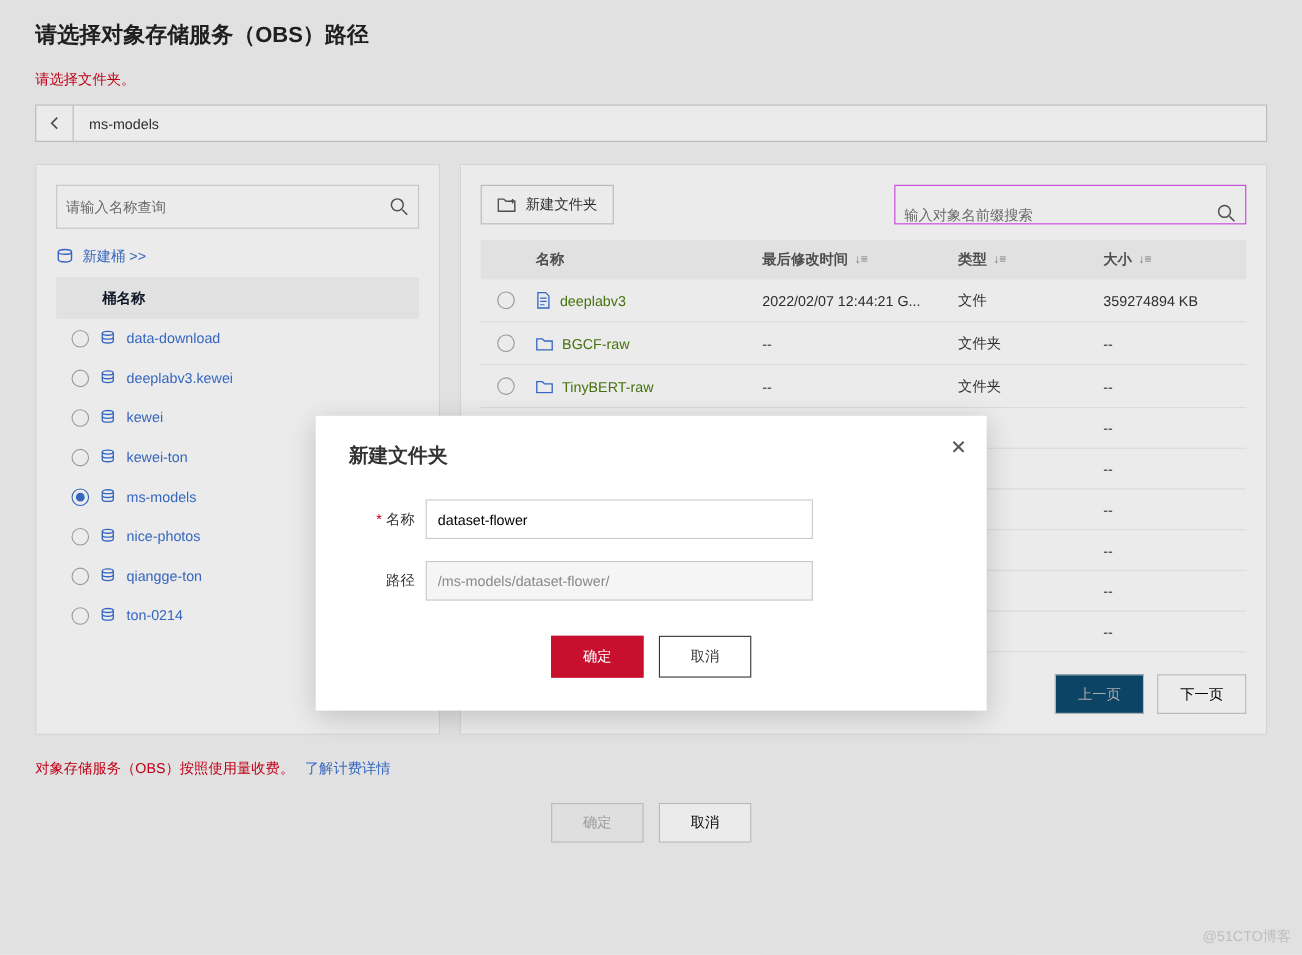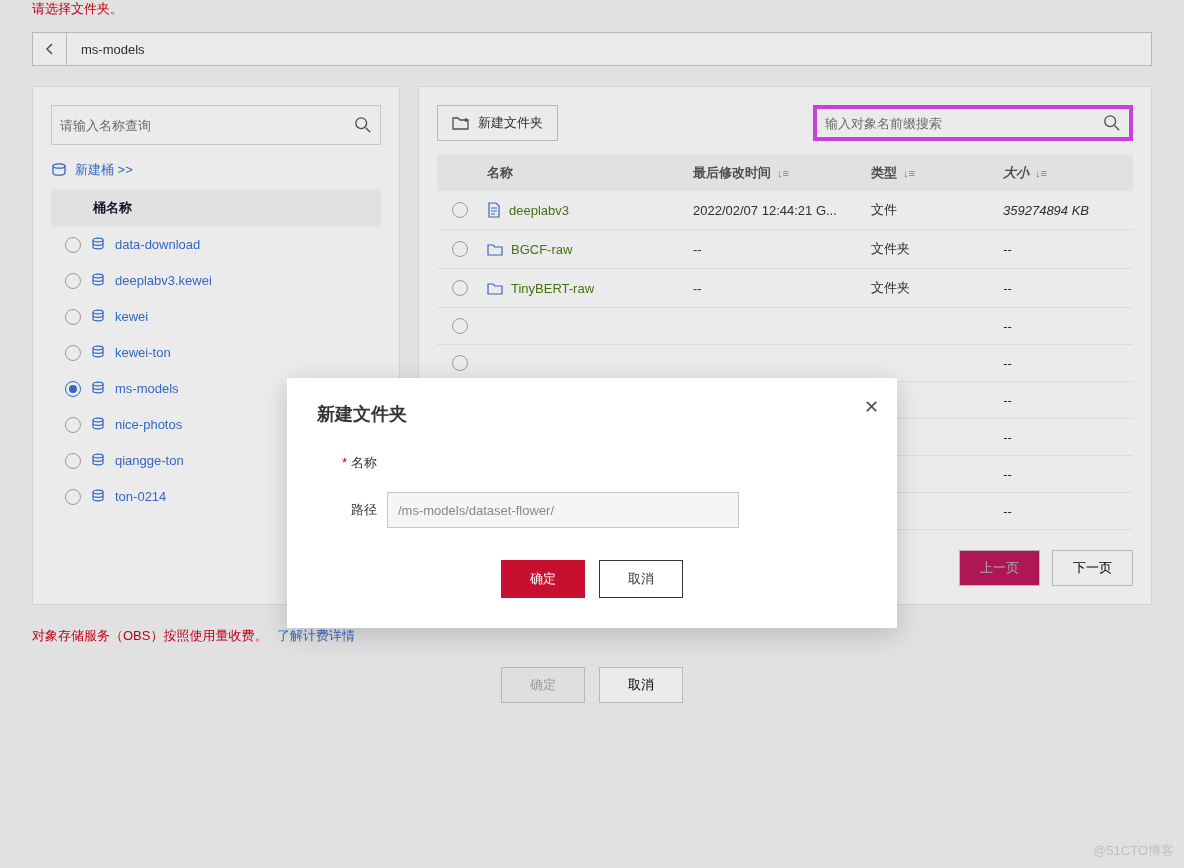--- a/index.html
+++ b/index.html
@@ -25,39 +25,39 @@
 
     .bucket-item { display: flex; align-items: flex-start; gap: 10px; padding: 10px 14px; font-size: 13px; color: #3b70d1; }
     .radio { width: 16px; height: 16px; border: 1.5px solid #a8a8a8; border-radius: 50%; display: inline-flex; align-items: center; justify-content: center; }
     .radio.selected { border-color: #3b70d1; }
     .radio.selected::after { content: ""; width: 8px; height: 8px; border-radius: 50%; background: #3b70d1; }
     .db-icon { color: #3b70d1; }
 
     .main { flex: 1; border: 1px solid #e5e5e5; background: #fff; padding: 18px; display: flex; flex-direction: column; }
     .main-toolbar { display: flex; align-items: center; margin-bottom: 14px; gap: 20px; }
     .new-folder-btn { display: inline-flex; align-items: center; gap: 8px; border: 1px solid #c8c8c8; padding: 8px 14px; font-size: 13px; cursor: pointer; background: #fff; }
-    .main-search { margin-left: auto; width: 320px; display: flex; align-items: center; border: 4px solid #d946ef; height: 36px; padding: 0 8px; }
+    .main-search { margin-left: auto; width: 320px; display: flex; align-items: flex-end; border: 1px solid #d946ef; height: 36px; padding: 0 8px; }
     .main-search input { flex: 1; border: none; outline: none; font-size: 13px; background: transparent; }
 
     .table-header { display: flex; background: #f5f5f5; font-size: 13px; color: #555; padding: 9px 0; font-weight: 600; }
     .col-sel { width: 46px; display: flex; align-items: center; justify-content: center; }
     .col-name { flex: 1; padding-left: 4px; display: flex; align-items: center; gap: 6px; }
     .col-modified { width: 178px; display: flex; align-items: center; gap: 6px; }
     .col-type { width: 132px; display: flex; align-items: center; gap: 6px; }
-    .col-size { width: 130px; display: flex; align-items: center; gap: 6px; font-style: italic; }
+    .col-size { width: 130px; display: flex; align-items: center; gap: 6px; }
 
     .sort-glyph { font-size: 11px; color: #888; }
 
     .table-row { display: flex; font-size: 13px; padding: 10px 0; border-bottom: 1px solid #eee; align-items: center; }
     .row-name { display: flex; align-items: center; gap: 8px; color: #4d7c0f; }
     .row-text { color: #333; }
 
     .pager { display: flex; justify-content: flex-end; gap: 12px; margin-top: 20px; }
     .pager button { border: 1px solid #c8c8c8; background: #fff; padding: 8px 20px; font-size: 13px; cursor: pointer; }
-    .pager button.disabled { color: #bbb; background: #be185d; }
+    .pager button.disabled { color: #bbb; background: #0c4a6e; }
 
     .footer-note { font-size: 13px; margin: 22px 0; }
     .footer-note .red { color: #d0021b; }
     .footer-note a { color: #3b70d1; text-decoration: none; margin-left: 6px; }
 
     .page-actions { display: flex; justify-content: center; gap: 14px; }
     .page-actions button { border: 1px solid #c8c8c8; padding: 8px 28px; font-size: 13px; cursor: pointer; background: #fff; }
     .page-actions button.disabled { background: #f2f2f2; color: #aaa; }
 
     .overlay { position: absolute; inset: 0; background: rgba(0,0,0,0.08); display: flex; align-items: flex-start; justify-content: center; }
@@ -74,20 +74,21 @@
     .btn-default { background: #fff; color: #333; border: 1px solid #333; padding: 9px 28px; font-size: 13px; cursor: pointer; }
 
     .watermark { position: absolute; bottom: 8px; right: 10px; color: #bfbfbf; font-size: 13px; margin-top: 12px; }
 
     svg { display: block; }
   </style>
 </head>
 <body>
 
 <div class="page">
+  <h1 class="header-title">请选择对象存储服务（OBS）路径</h1>
   <div class="warn">请选择文件夹。</div>
 
   <div class="breadcrumb-bar">
     <div class="breadcrumb-back">
       <svg width="10" height="12" viewBox="0 0 10 12">
           <path d="M7 1 L2 6 L7 11" stroke="currentColor" stroke-width="1.5" fill="none"></path>
         </svg>
     </div>
     <div class="breadcrumb-path">ms-models</div>
   </div>
@@ -358,20 +359,21 @@
   </div>
 </div>
 
 <div class="overlay">
   <div class="modal">
     <div class="modal-close">✕</div>
     <div class="modal-title">新建文件夹</div>
 
     <div class="form-row">
       <div class="form-label"><span class="req">*</span><span>名称</span></div>
+      <input class="form-input" value="dataset-flower" style="">
     </div>
 
     <div class="form-row">
       <div class="form-label"><span>路径</span></div>
       <input class="form-input" readonly="" value="/ms-models/dataset-flower/" style="">
     </div>
 
     <div class="modal-actions">
       <button class="btn-primary">确定</button>
       <button class="btn-default">取消</button>

